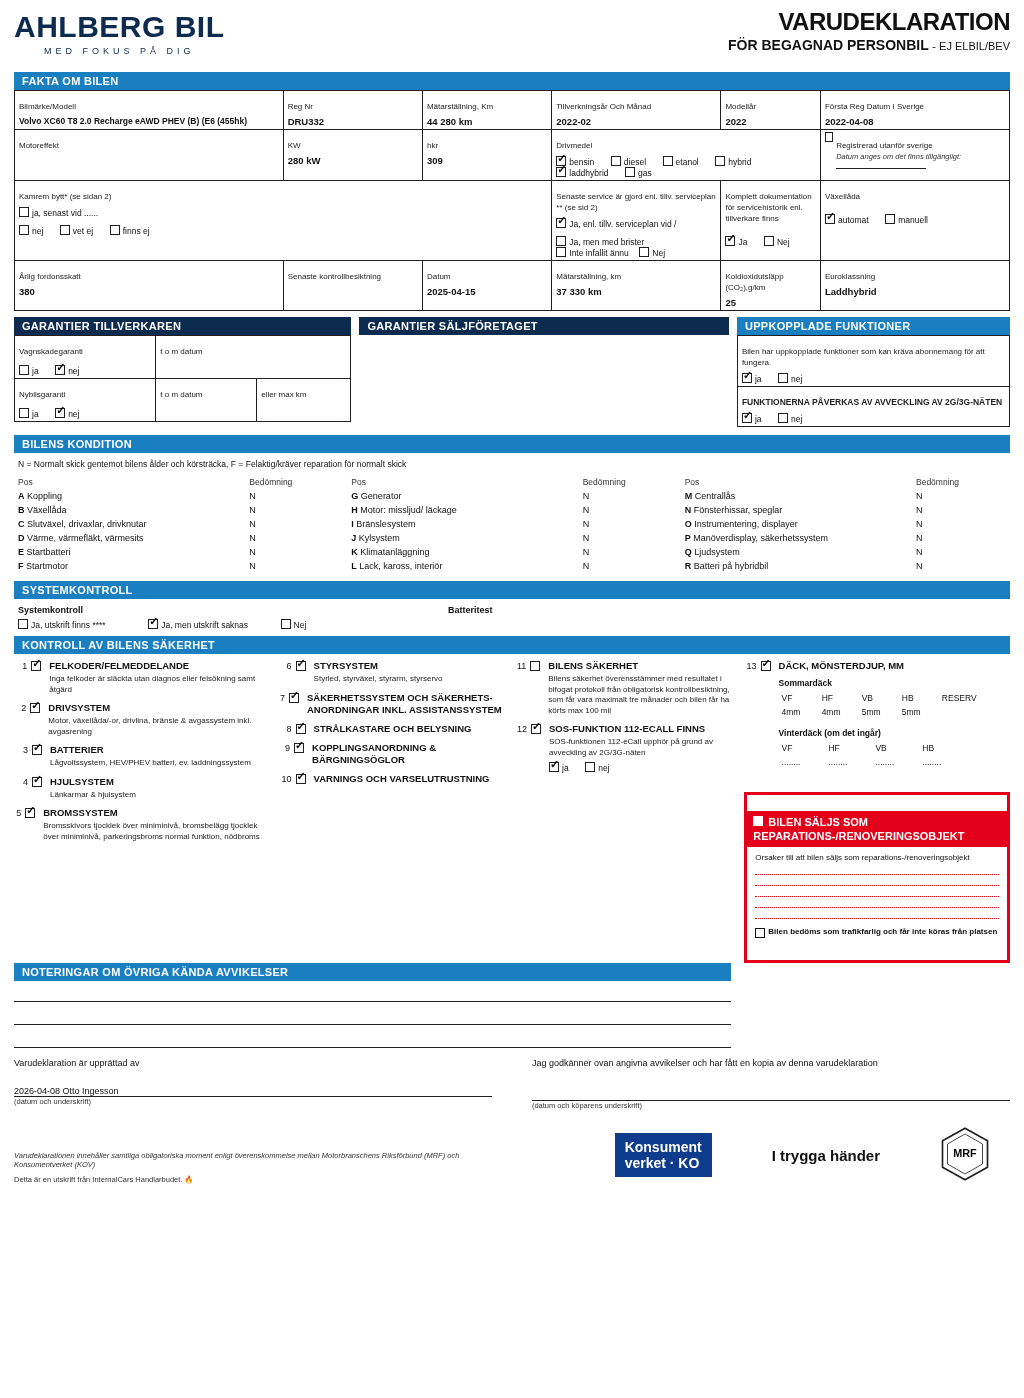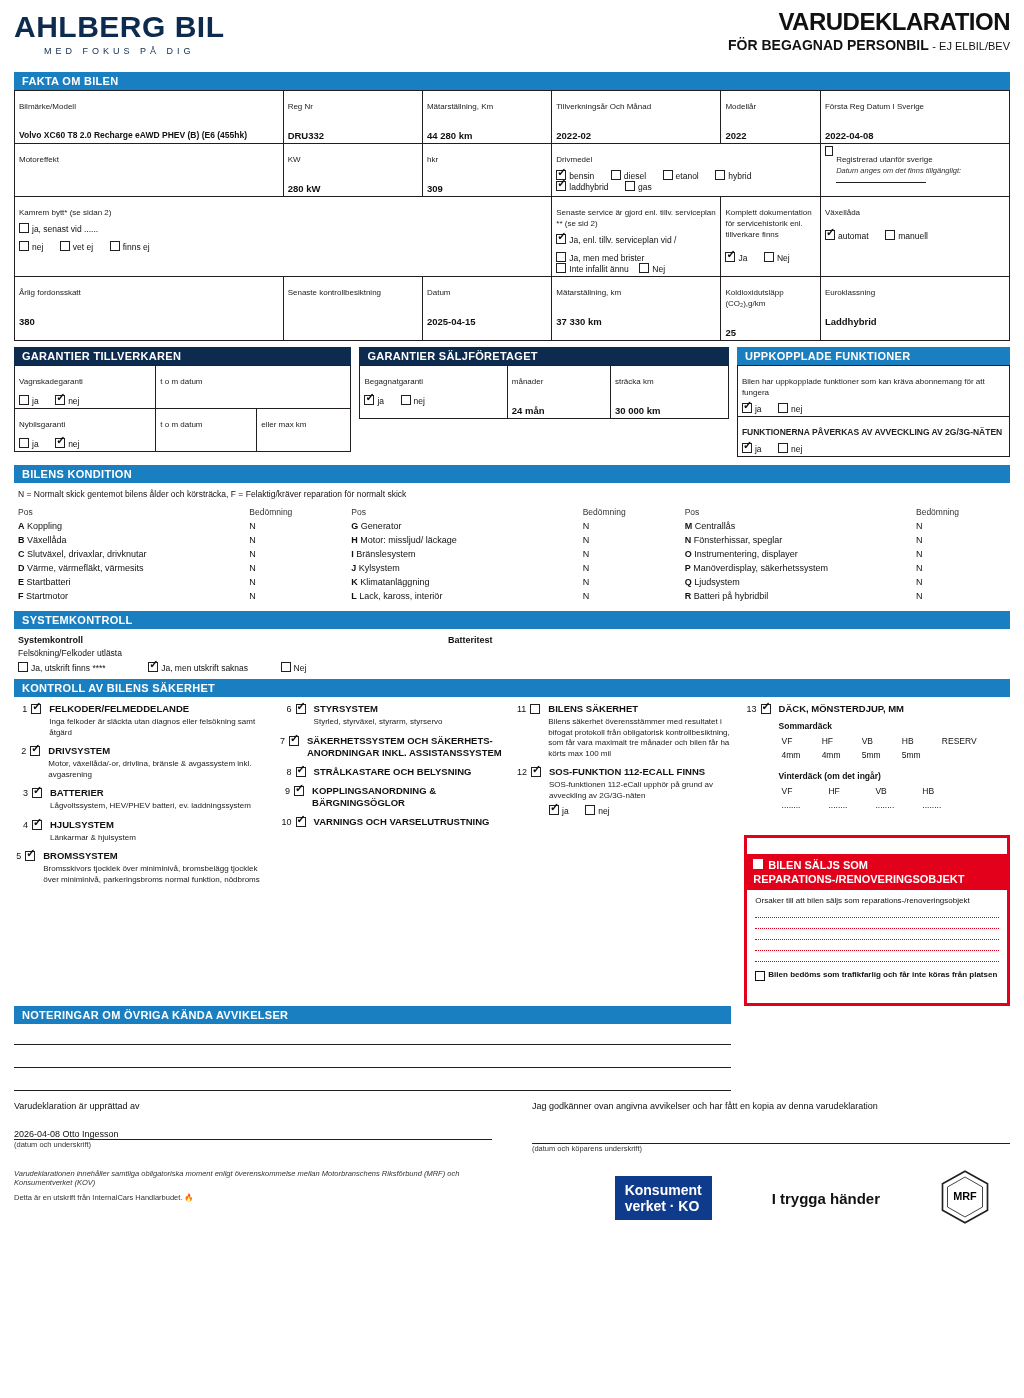--- a/index.html
+++ b/index.html
@@ -26,21 +26,21 @@
   .bar {
     background:#1a7fc1; color:#fff; font-weight:bold; font-size:11px;
     padding:3px 8px; letter-spacing:0.3px;
   }
   .bar.dark { background:#0d2b4e; }
 
   
   table.grid { border-collapse:collapse; width:100%; }
   table.grid td { border:1px solid #231f20; vertical-align:top; padding:2px 4px; height:34px; }
   .lbl { font-size:8px; color:#222; display:block; line-height:11px;margin-top:8px; }
-  .val { font-size:9.5px; font-weight:bold; display:block; margin-top:18px; }
+  .val { font-size:9.5px; font-weight:bold; display:block; margin-top:4px; }
 
   
   .cb { display:inline-block; width:10px; height:10px; border:1.2px solid #231f20; position:relative; vertical-align:-1px; margin-right:3px; background:#fff;}
   .cb.checked::after {
     content:"✓"; position:absolute; left:0px; top:-4px; font-size:11px; line-height:11px; font-weight:bold; color:#111;
   }
   .cbl { display:inline-block; margin-right:14px; font-size:8.5px; white-space:nowrap; }
   .cbl.tight { margin-right:8px; }
 
   .fieldline { border-bottom:1px solid #231f20; display:inline-block; }
@@ -257,37 +257,20 @@
           </td>
         </tr>
       </tbody>
         </table>
     </div>
 
     <div style="flex:1.15">
       <div class="bar dark">GARANTIER SÄLJFÖRETAGET</div>
       <table class="grid">
         <tbody>
-        <tr>
-          <td style="width:40%;height:40px">
-            <span class="lbl">Begagnatgaranti</span>
-            <span style="display:block;margin-top:8px">
-              <span class="cbl"><span class="cb checked"></span><span>ja</span></span>
-              <span class="cbl"><span class="cb"></span><span>nej</span></span>
-            </span>
-          </td>
-          <td style="width:28%">
-            <span class="lbl">månader</span>
-            <span class="val">24 mån</span>
-          </td>
-          <td style="width:32%">
-            <span class="lbl">sträcka km</span>
-            <span class="val">30 000 km</span>
-          </td>
-        </tr>
       </tbody>
         </table>
     </div>
 
     <div style="flex:0.85">
       <div class="bar">UPPKOPPLADE FUNKTIONER</div>
       <table class="grid">
         <tbody>
             <tr>
               <td style="height:40px">
@@ -420,21 +403,20 @@
       </div>
     </div>
   </div>
 
   <div class="bar" style="margin-top:4px">SYSTEMKONTROLL</div>
   <div style="padding:6px 4px">
     <div style="display:flex">
       <div style="width:430px;font-weight:bold;font-size:9px">Systemkontroll</div>
       <div style="font-weight:bold;font-size:9px">Batteritest</div>
     </div>
-    <div style="font-size:8.5px;margin-top:3px">Felsökning/Felkoder utlästa</div>
     <div style="margin-top:4px">
       <span class="cbl" style="margin-right:40px"><span class="cb"></span><span>Ja, utskrift finns ****</span></span>
       <span class="cbl" style="margin-right:30px"><span class="cb checked"></span><span>Ja, men utskrift saknas</span></span>
       <span class="cbl"><span class="cb"></span><span>Nej</span></span>
     </div>
   </div>
 
   <div class="bar">KONTROLL AV BILENS SÄKERHET</div>
   <div class="safety">
 
@@ -624,21 +606,21 @@
       <div class="tiny">(datum och underskrift)</div>
     </div>
     <div style="width:48%">
       <div style="font-size:9px">Jag godkänner ovan angivna avvikelser och har fått en kopia av denna varudeklaration</div>
       <div style="height:32px"></div>
       <div class="sigline"></div>
       <div class="tiny">(datum och köparens underskrift)</div>
     </div>
   </div>
 
-  <div style="display:flex;justify-content:space-between;align-items:flex-start;margin-top:16px">
+  <div style="display:flex;justify-content:space-between;align-items:flex-end;margin-top:16px">
     <div style="width:45%">
       <div class="tiny-i">Varudeklarationen innehåller samtliga obligatoriska moment enligt överenskommelse mellan Motorbranschens Riksförbund (MRF) och Konsumentverket (KOV)</div>
       <div class="tiny" style="margin-top:6px">
         <span>Detta är en utskrift från InternalCars Handlarbudet.</span>
         <span style="color:#e07b20">🔥</span>
       </div>
     </div>
     <div style="display:flex;align-items:center;gap:60px;padding-right:20px">
       <div class="kv-logo">
         <div>Konsument</div>

